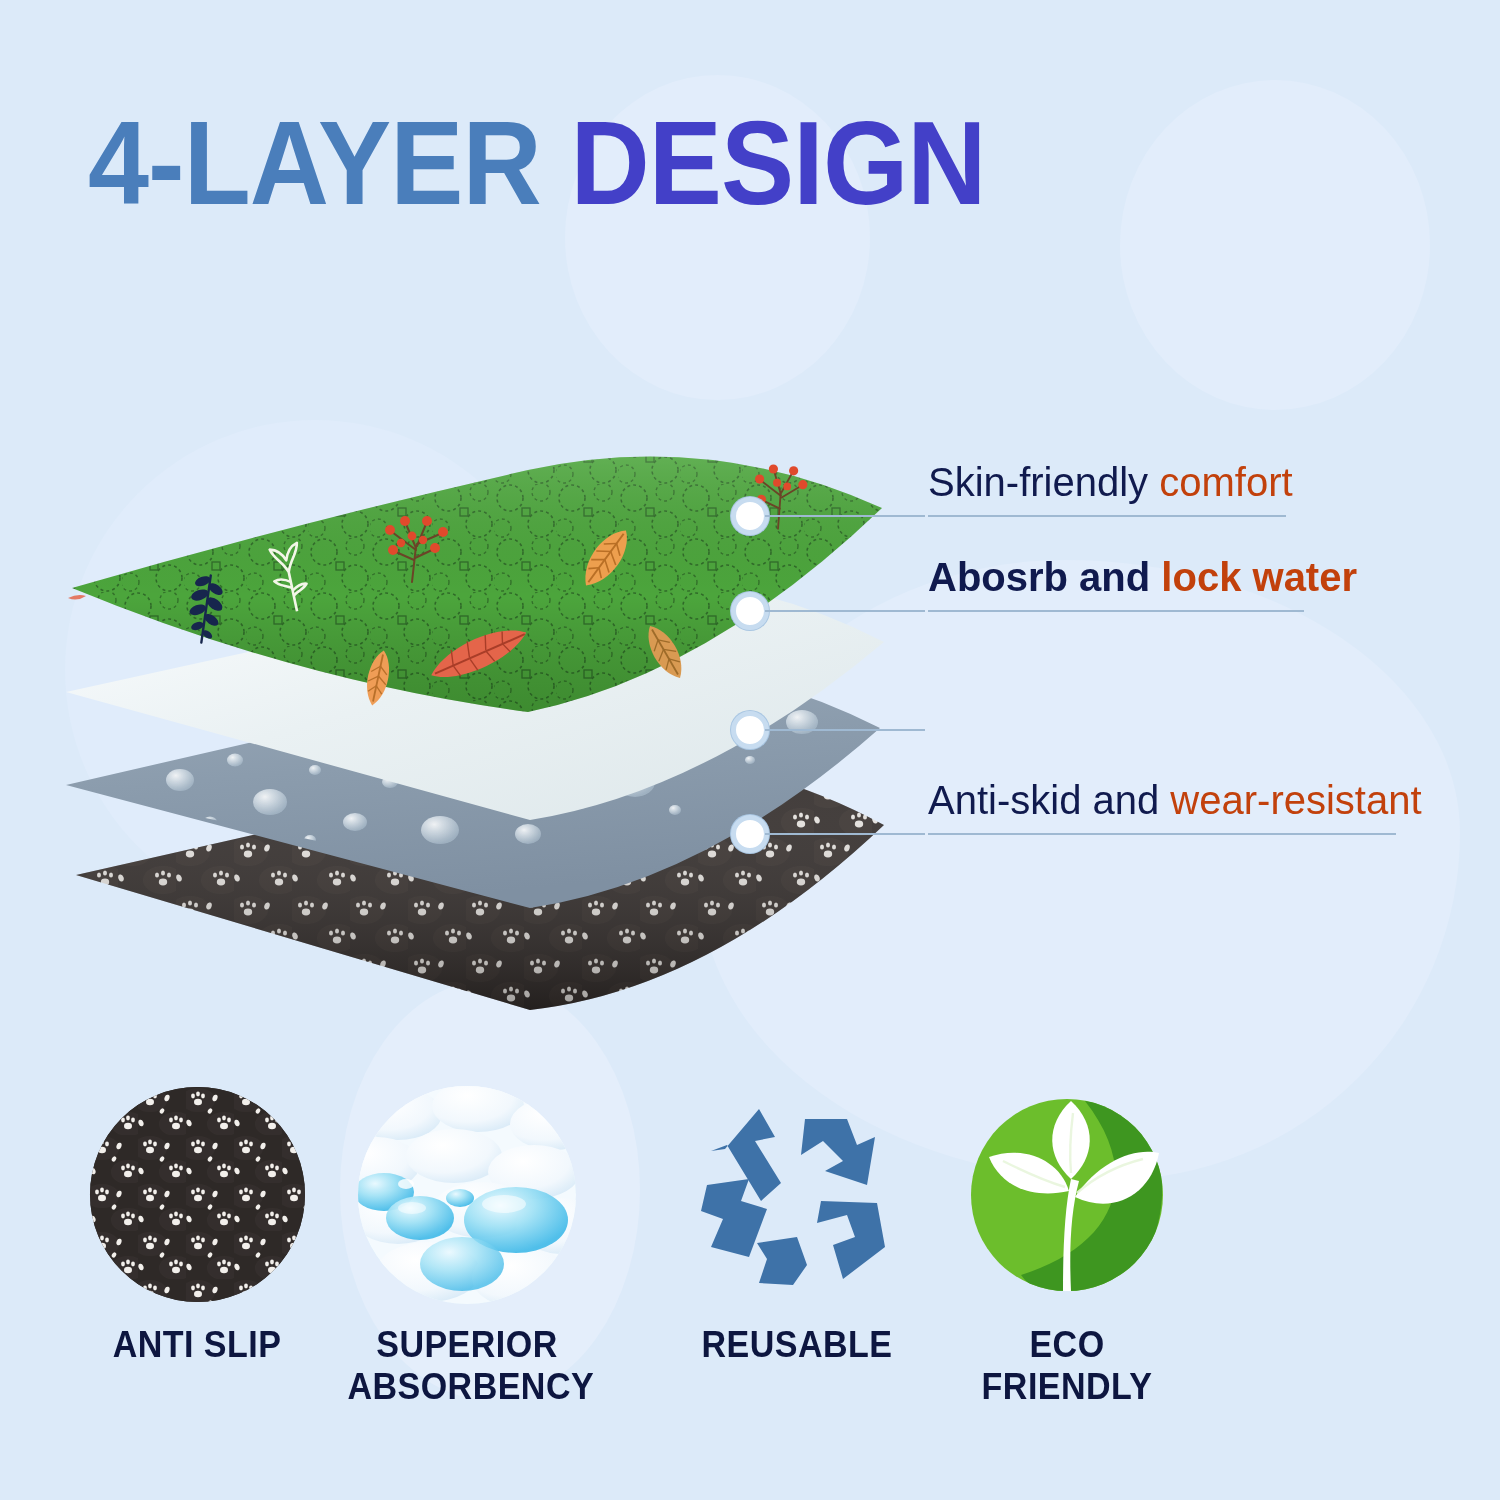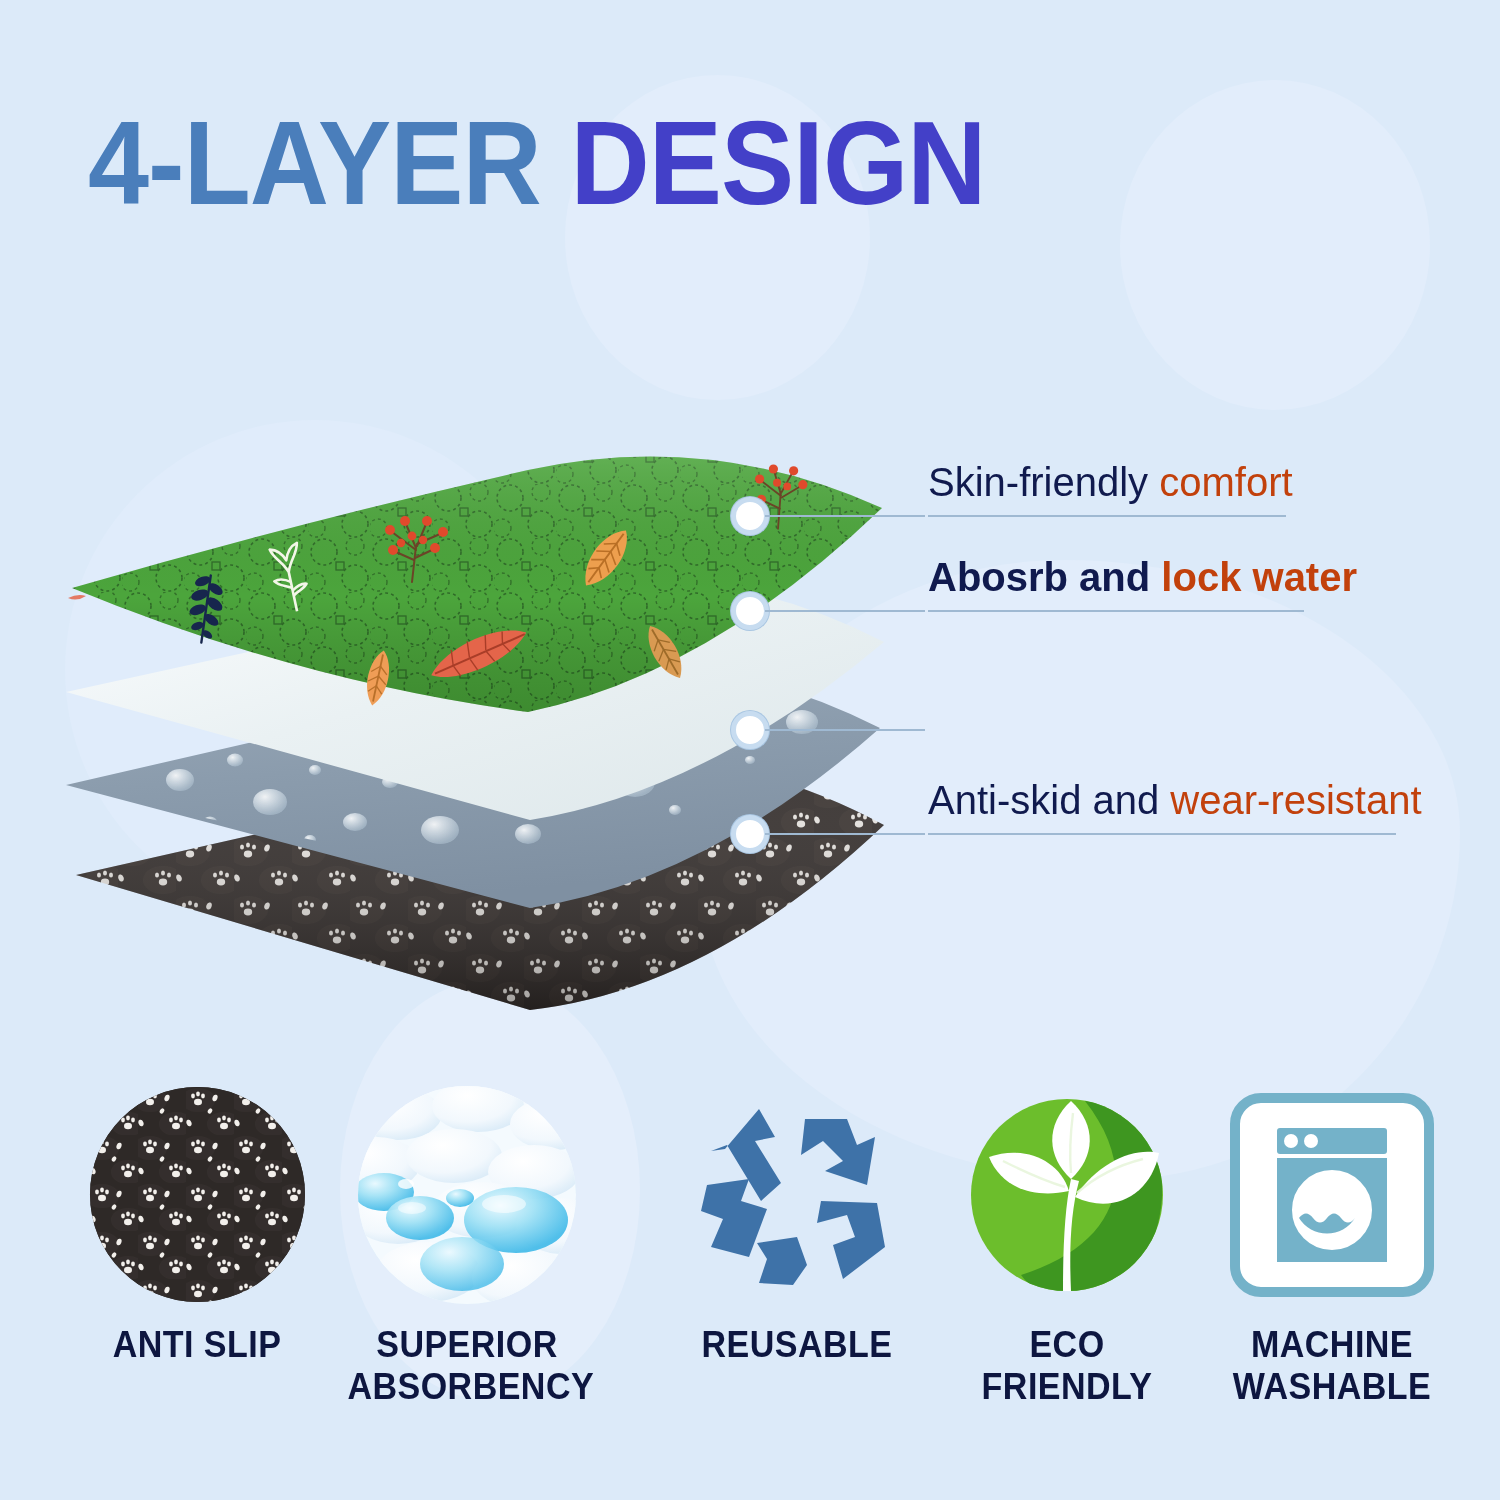--- a/index.html
+++ b/index.html
@@ -490,36 +490,15 @@
           <g fill="none" stroke="#e8f6dc" stroke-width="2.4" opacity=".9">
             <path d="M104,78 C102,56 104,34 106,18"></path>
             <path d="M98,92 C78,86 56,76 36,66"></path>
             <path d="M110,98 C128,82 152,70 176,64"></path>
           </g>
         </svg>
       </div>
       <div class="cap">ECO FRIENDLY</div>
     </div>
 
-    <div class="feature f5">
-      <div class="art">
-        <svg class="icon" width="206" height="206" viewBox="0 0 206 206">
-          <rect x="6" y="6" width="194" height="194" rx="26" ry="26" fill="#ffffff" stroke="#74b2c9" stroke-width="10"></rect>
-
-          <rect x="48" y="36" width="110" height="26" rx="3" fill="#74b2c9"></rect>
-          <circle cx="62" cy="49" r="7" fill="#ffffff"></circle>
-          <circle cx="82" cy="49" r="7" fill="#ffffff"></circle>
-
-          <rect x="48" y="66" width="110" height="104" fill="#74b2c9"></rect>
-
-          <circle cx="103" cy="118" r="37" fill="#ffffff"></circle>
-          <path d="M70,126 q7,-9 14,0 q7,9 14,0 q7,-9 14,0 q7,9 14,0 L126,126 A33,33 0 0 1 70,126 Z" fill="#74b2c9"></path>
-          <circle cx="103" cy="118" r="37" fill="none" stroke="#ffffff" stroke-width="6"></circle>
-        </svg>
-      </div>
-      <div class="cap">
-        <div>MACHINE</div>
-        <div>WASHABLE</div>
-      </div>
-    </div>
 
   </div>
 </div>
 
 </body></html>

